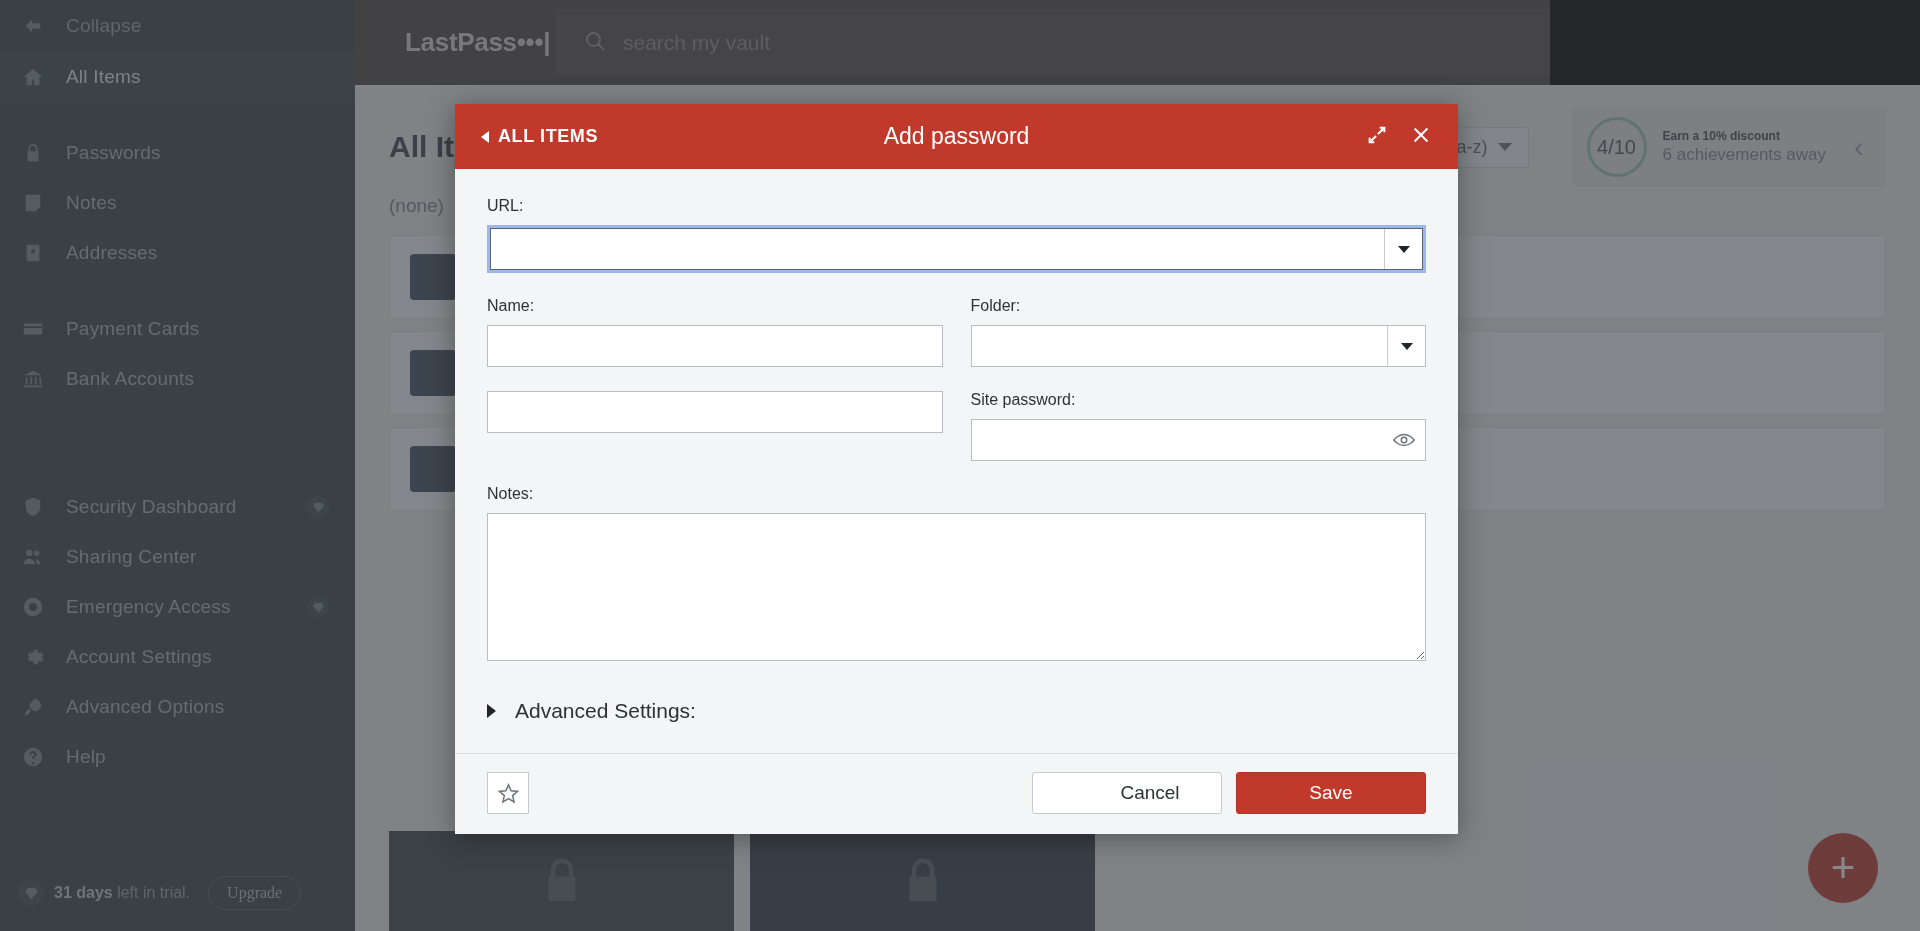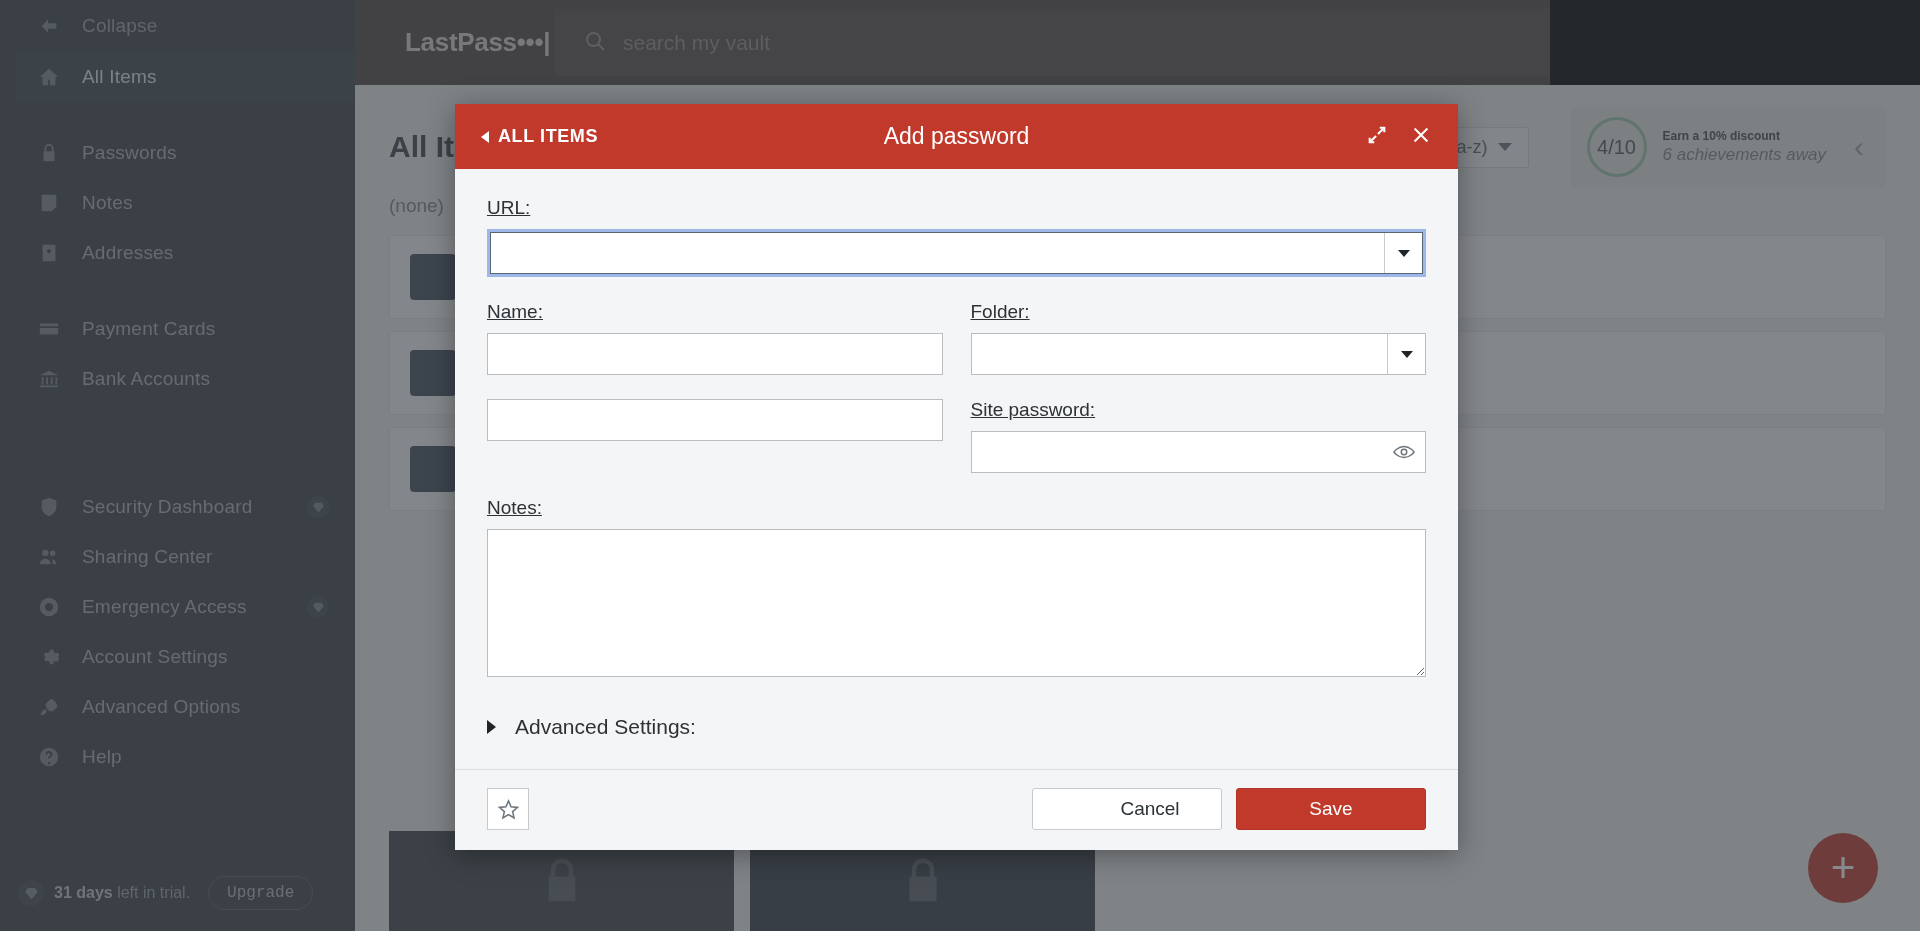--- a/index.html
+++ b/index.html
@@ -24,21 +24,20 @@
     position: absolute; left: 0; top: 0;
     width: 355px; height: 855px;
     background: #373f45;
     z-index: 10;
   }
   .side-row {
     display: flex; align-items: center;
     height: 50px; padding-left: 22px;
     color: #aab1b7; font-size: 19px;
     letter-spacing: .2px;
-    margin-left: 16px;
   }
   .side-row.collapse { height: 52px; color: #98a0a7; }
   .side-row.active { background: #3e474e; color: #e6e9eb; }
   .side-ico {
     width: 44px; flex: 0 0 44px;
     display: flex; align-items: center; justify-content: flex-start;
     color: #7e878f;
   }
   .side-ico svg { width: 22px; height: 22px; fill: currentColor; }
   .side-label { flex: 1 1 auto; }
@@ -65,21 +64,21 @@
     display: flex; align-items: center; justify-content: center;
   }
   .trial-gem svg { width: 15px; height: 15px; fill: currentColor; }
   .trial-text { color: #9aa2a9; font-size: 16px; }
   .trial-text b { color: #c2c8cd; text-align: right; }
   .upgrade-btn {
     margin-left: 8px;
     padding: 7px 18px; border-radius: 18px;
     border: 1px solid #59626a; background: transparent;
     color: #b4bbc1; font-size: 16px; cursor: pointer;
-    font-family: Liberation Mono, monospace;
+    font-family: Liberation Serif, serif;
   }
 
   
   .topbar {
     position: absolute; left: 355px; top: 0;
     width: 1195px; height: 85px;
     background: #4e4240;
     display: flex; align-items: center;
     z-index: 10;
   }
@@ -132,21 +131,21 @@
     background: #e4e6e8; border-radius: 4px;
     padding: 10px 22px 10px 16px; margin-left: 24px;
   }
   .ring {
     width: 60px; height: 60px; border-radius: 50%;
     border: 3px solid #9fc6ad;
     display: flex; align-items: center; justify-content: center;
     color: #4e565d; font-size: 20px;
   }
   .ach-title { font-size: 12px; font-weight: 700; color: #434b52; }
-  .ach-sub { font-size: 17px; color: #7e868d; margin-top: 2px; font-style: italic; }
+  .ach-sub { font-size: 17px; color: #7e868d; margin-top: 2px; }
   .ach-chevron { color: #9aa1a8; font-size: 30px; margin-left: 12px; cursor: pointer; }
 
   .vault-list { padding: 18px 34px 0 34px; }
   .vault-row {
     height: 84px; background: #f7f8f9;
     border: 1px solid #e2e4e6; border-radius: 3px;
     margin-bottom: 12px; display: flex; align-items: center;
     padding-left: 20px; gap: 16px;
   }
   .row-badge { width: 46px; height: 46px; border-radius: 4px;
@@ -199,21 +198,21 @@
     position: absolute; left: 0; right: 0; text-align: center;
     color: #fff; font-size: 23px; pointer-events: none;
   }
   .head-actions {
     margin-left: auto; display: flex; align-items: center; gap: 22px;
     position: relative; z-index: 2;
   }
   .head-actions svg { width: 22px; height: 22px; stroke: #fff; fill: none; stroke-width: 2.2; cursor: pointer; }
 
   .modal-body { padding: 28px 32px 22px 32px; }
-  .fld-label { font-size: 19px; color: #2c3236; margin-bottom: 10px; text-decoration: underline; }
+  .fld-label { font-size: 16px; color: #2c3236; margin-bottom: 10px; }
   .row2 { display: flex; gap: 28px; }
   .col { flex: 1 1 0; min-width: 0; }
   .block { margin-bottom: 24px; }
 
   .inp {
     width: 100%; height: 42px;
     border: 1px solid #b9bdc2; background: #fff;
     font-size: 18px; font-family: inherit; color: #2c3236;
     padding: 0 12px; outline: none;
   }

